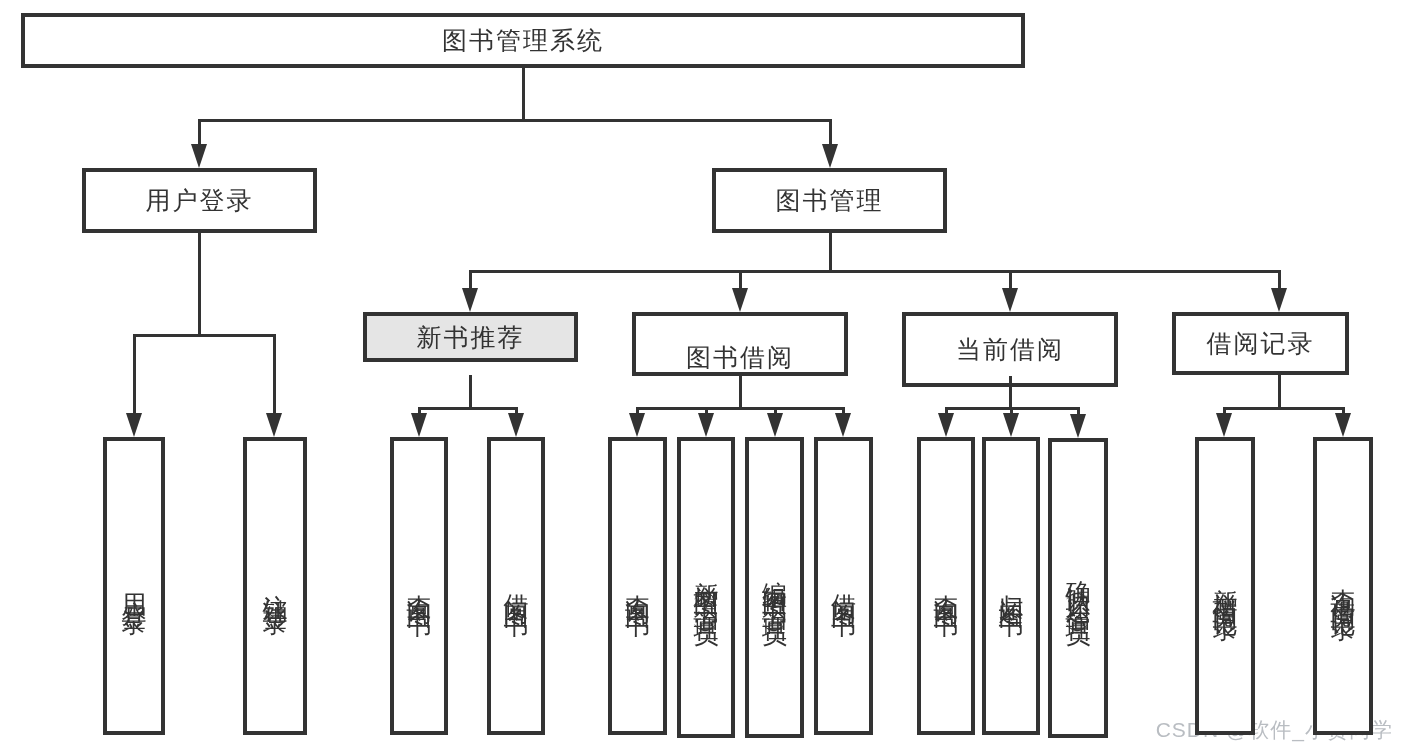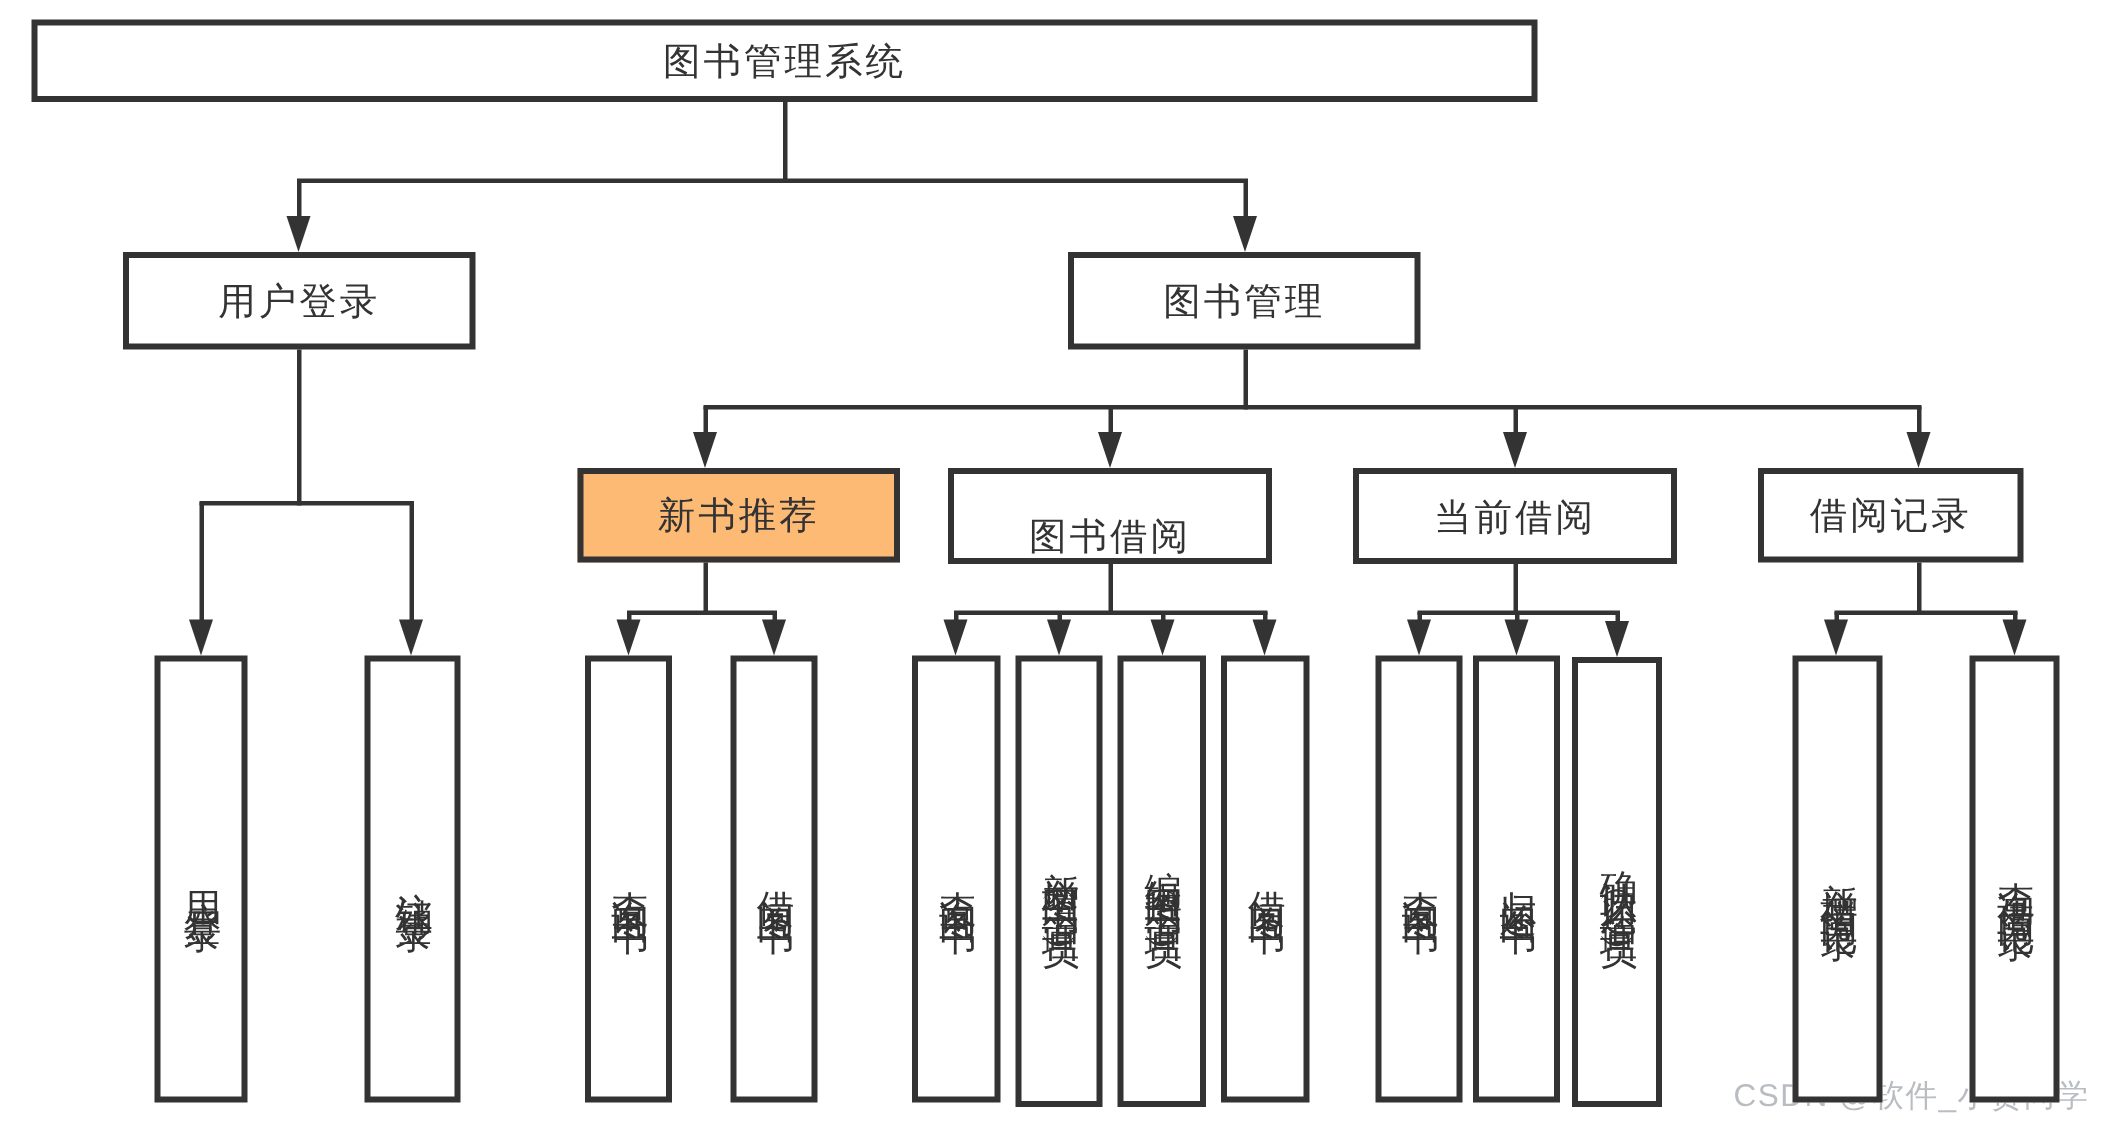--- a/index.html
+++ b/index.html
@@ -63,27 +63,27 @@
   <div class="watermark" style="color: rgb(185, 189, 194);">CSDN @软件_小贺同学</div>
 <div class="node node-h" style="left: 21px; top: 13px; width: 1004px; height: 55px; border-color: rgb(51, 51, 51); background: rgb(255, 255, 255);">
       <span class="label" style="color: rgb(51, 51, 51);">图书管理系统</span>
     </div>
     <div class="node node-h" style="left: 82px; top: 168px; width: 235px; height: 65px; border-color: rgb(51, 51, 51); background: rgb(255, 255, 255);">
       <span class="label" style="color: rgb(51, 51, 51);">用户登录</span>
     </div>
     <div class="node node-h" style="left: 712px; top: 168px; width: 235px; height: 65px; border-color: rgb(51, 51, 51); background: rgb(255, 255, 255);">
       <span class="label" style="color: rgb(51, 51, 51);">图书管理</span>
     </div>
-    <div class="node node-h" style="left: 363px; top: 312px; width: 215px; height: 63px; border-color: rgb(51, 51, 51); background: #fdba74; margin-left: 22px;">
+    <div class="node node-h" style="left: 363px; top: 312px; width: 215px; height: 50px; border-color: rgb(51, 51, 51); background: #e5e5e5;">
       <span class="label" style="color: rgb(51, 51, 51);">新书推荐</span>
     </div>
     <div class="node node-h" style="left: 632px; top: 312px; width: 216px; height: 64px; border-color: rgb(51, 51, 51); background: rgb(255, 255, 255);">
       <span class="label" style="color: rgb(51, 51, 51); margin-top: 27px;">图书借阅</span>
     </div>
-    <div class="node node-h" style="left: 902px; top: 312px; width: 216px; height: 64px; border-color: rgb(51, 51, 51); background: rgb(255, 255, 255); align-items: center;">
+    <div class="node node-h" style="left: 902px; top: 312px; width: 216px; height: 75px; border-color: rgb(51, 51, 51); background: rgb(255, 255, 255); align-items: center;">
       <span class="label" style="color: rgb(51, 51, 51);">当前借阅</span>
     </div>
     <div class="node node-h" style="left: 1172px; top: 312px; width: 177px; height: 63px; border-color: rgb(51, 51, 51); background: rgb(255, 255, 255);">
       <span class="label" style="color: rgb(51, 51, 51);">借阅记录</span>
     </div>
     <div class="node node-v" style="left: 103px; top: 437px; width: 62px; height: 298px; border-color: rgb(51, 51, 51); background: rgb(255, 255, 255);">
       <span class="label" style="color: rgb(51, 51, 51);">用户登录</span>
     </div>
     <div class="node node-v" style="left: 243px; top: 437px; width: 64px; height: 298px; border-color: rgb(51, 51, 51); background: rgb(255, 255, 255);">
       <span class="label" style="color: rgb(51, 51, 51);">注销登录</span>

